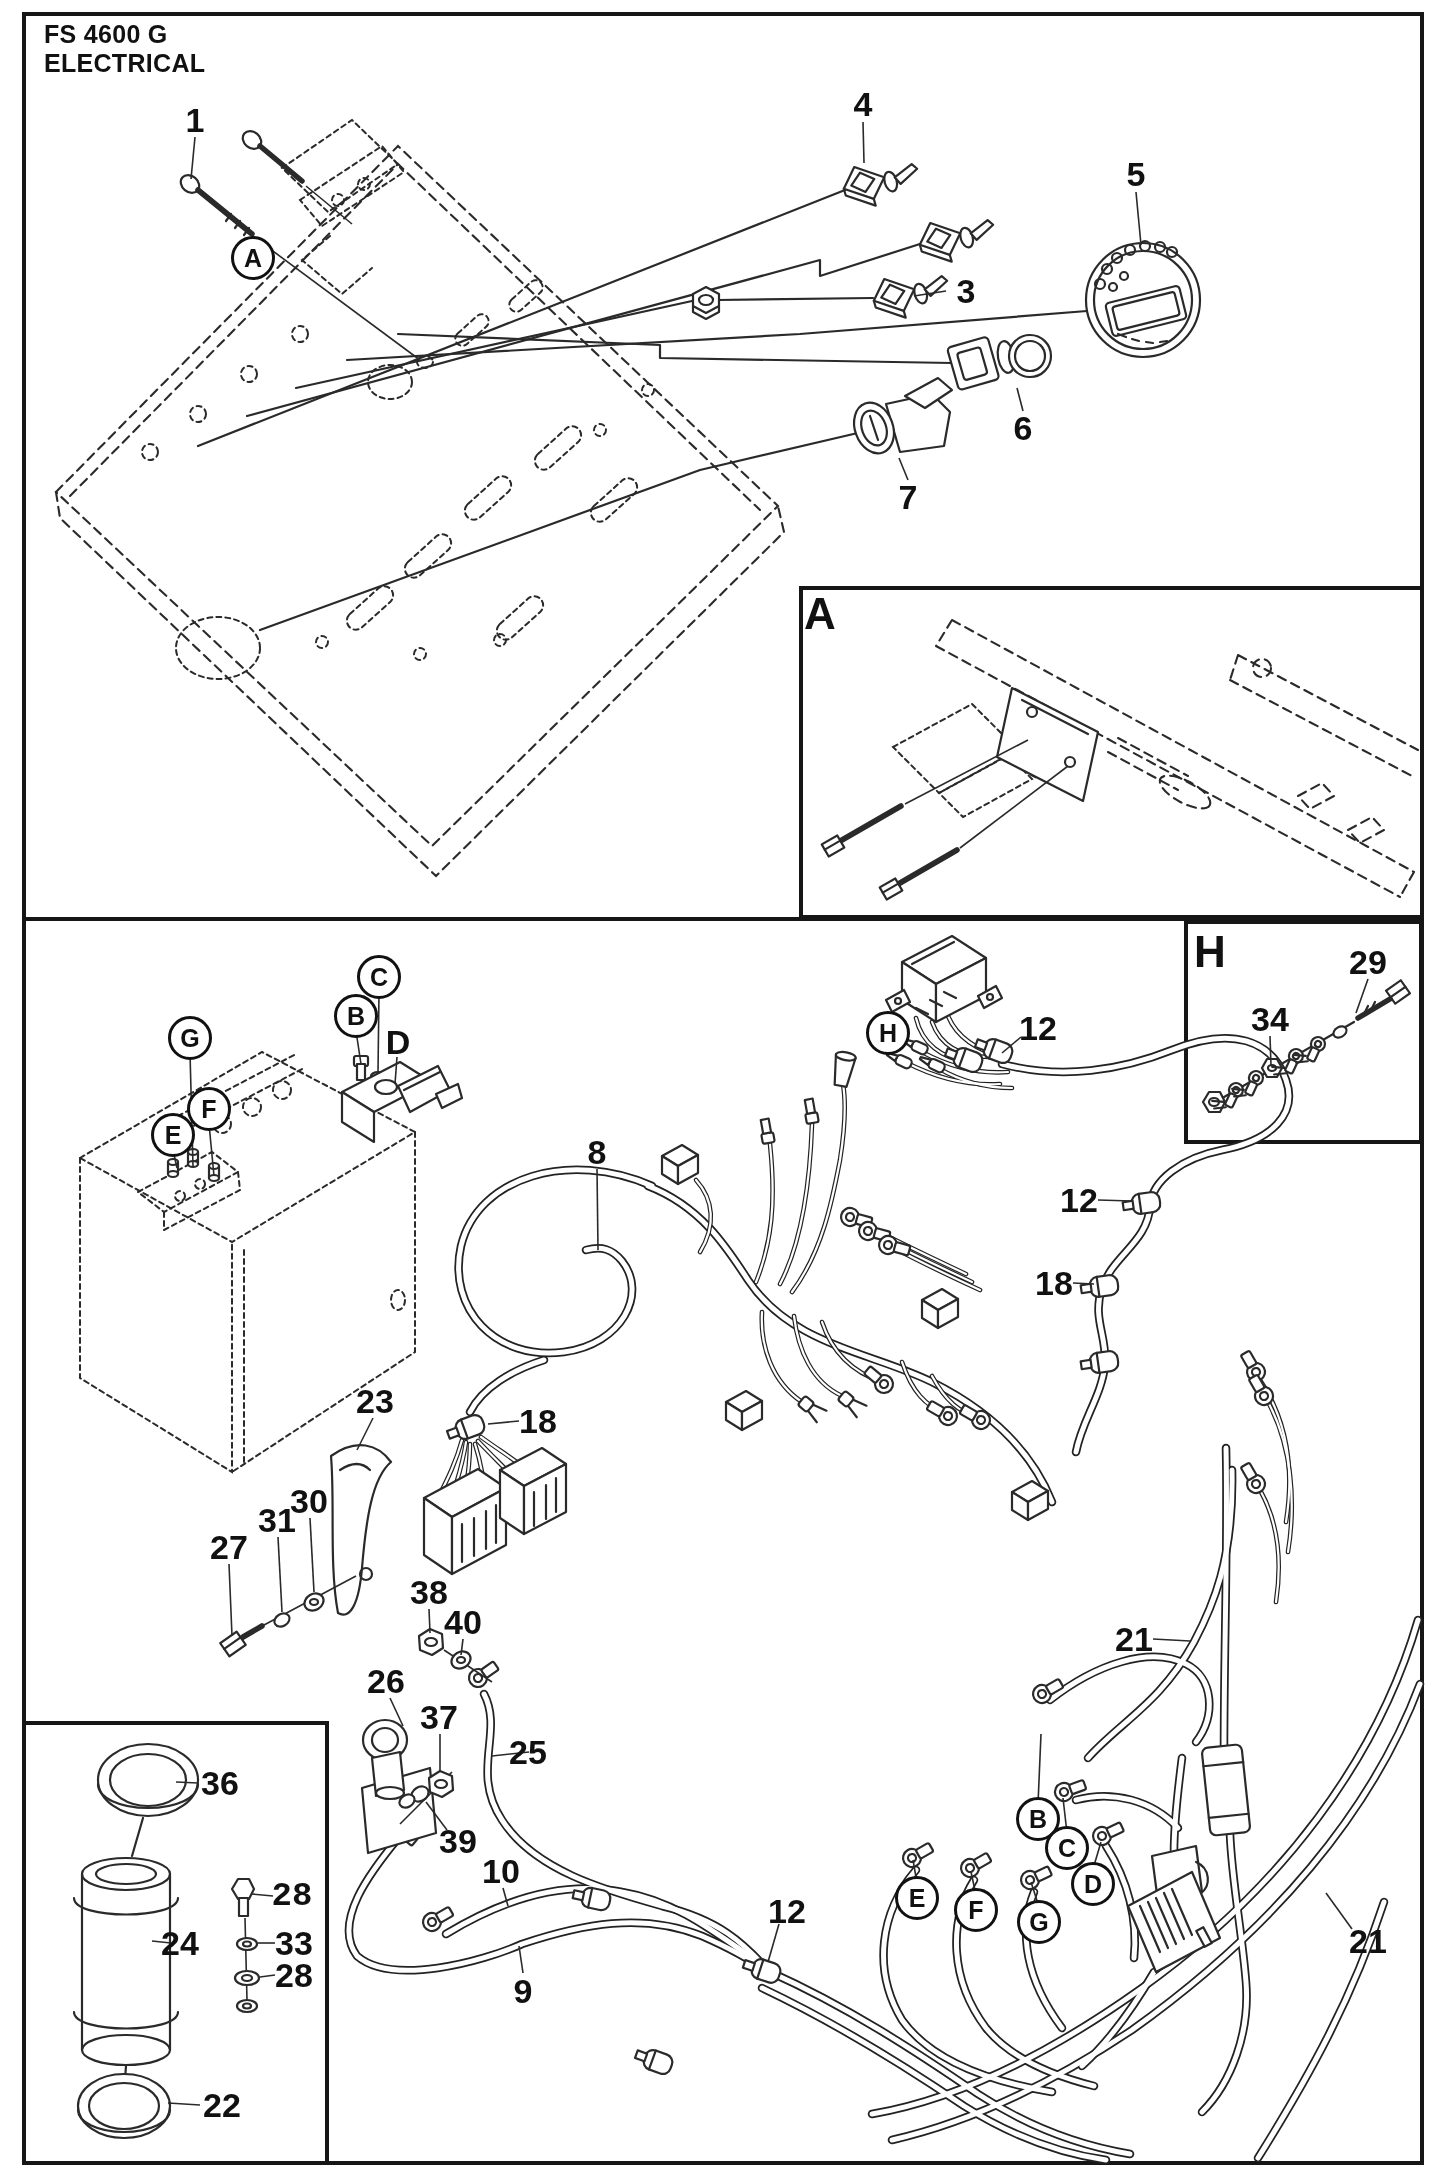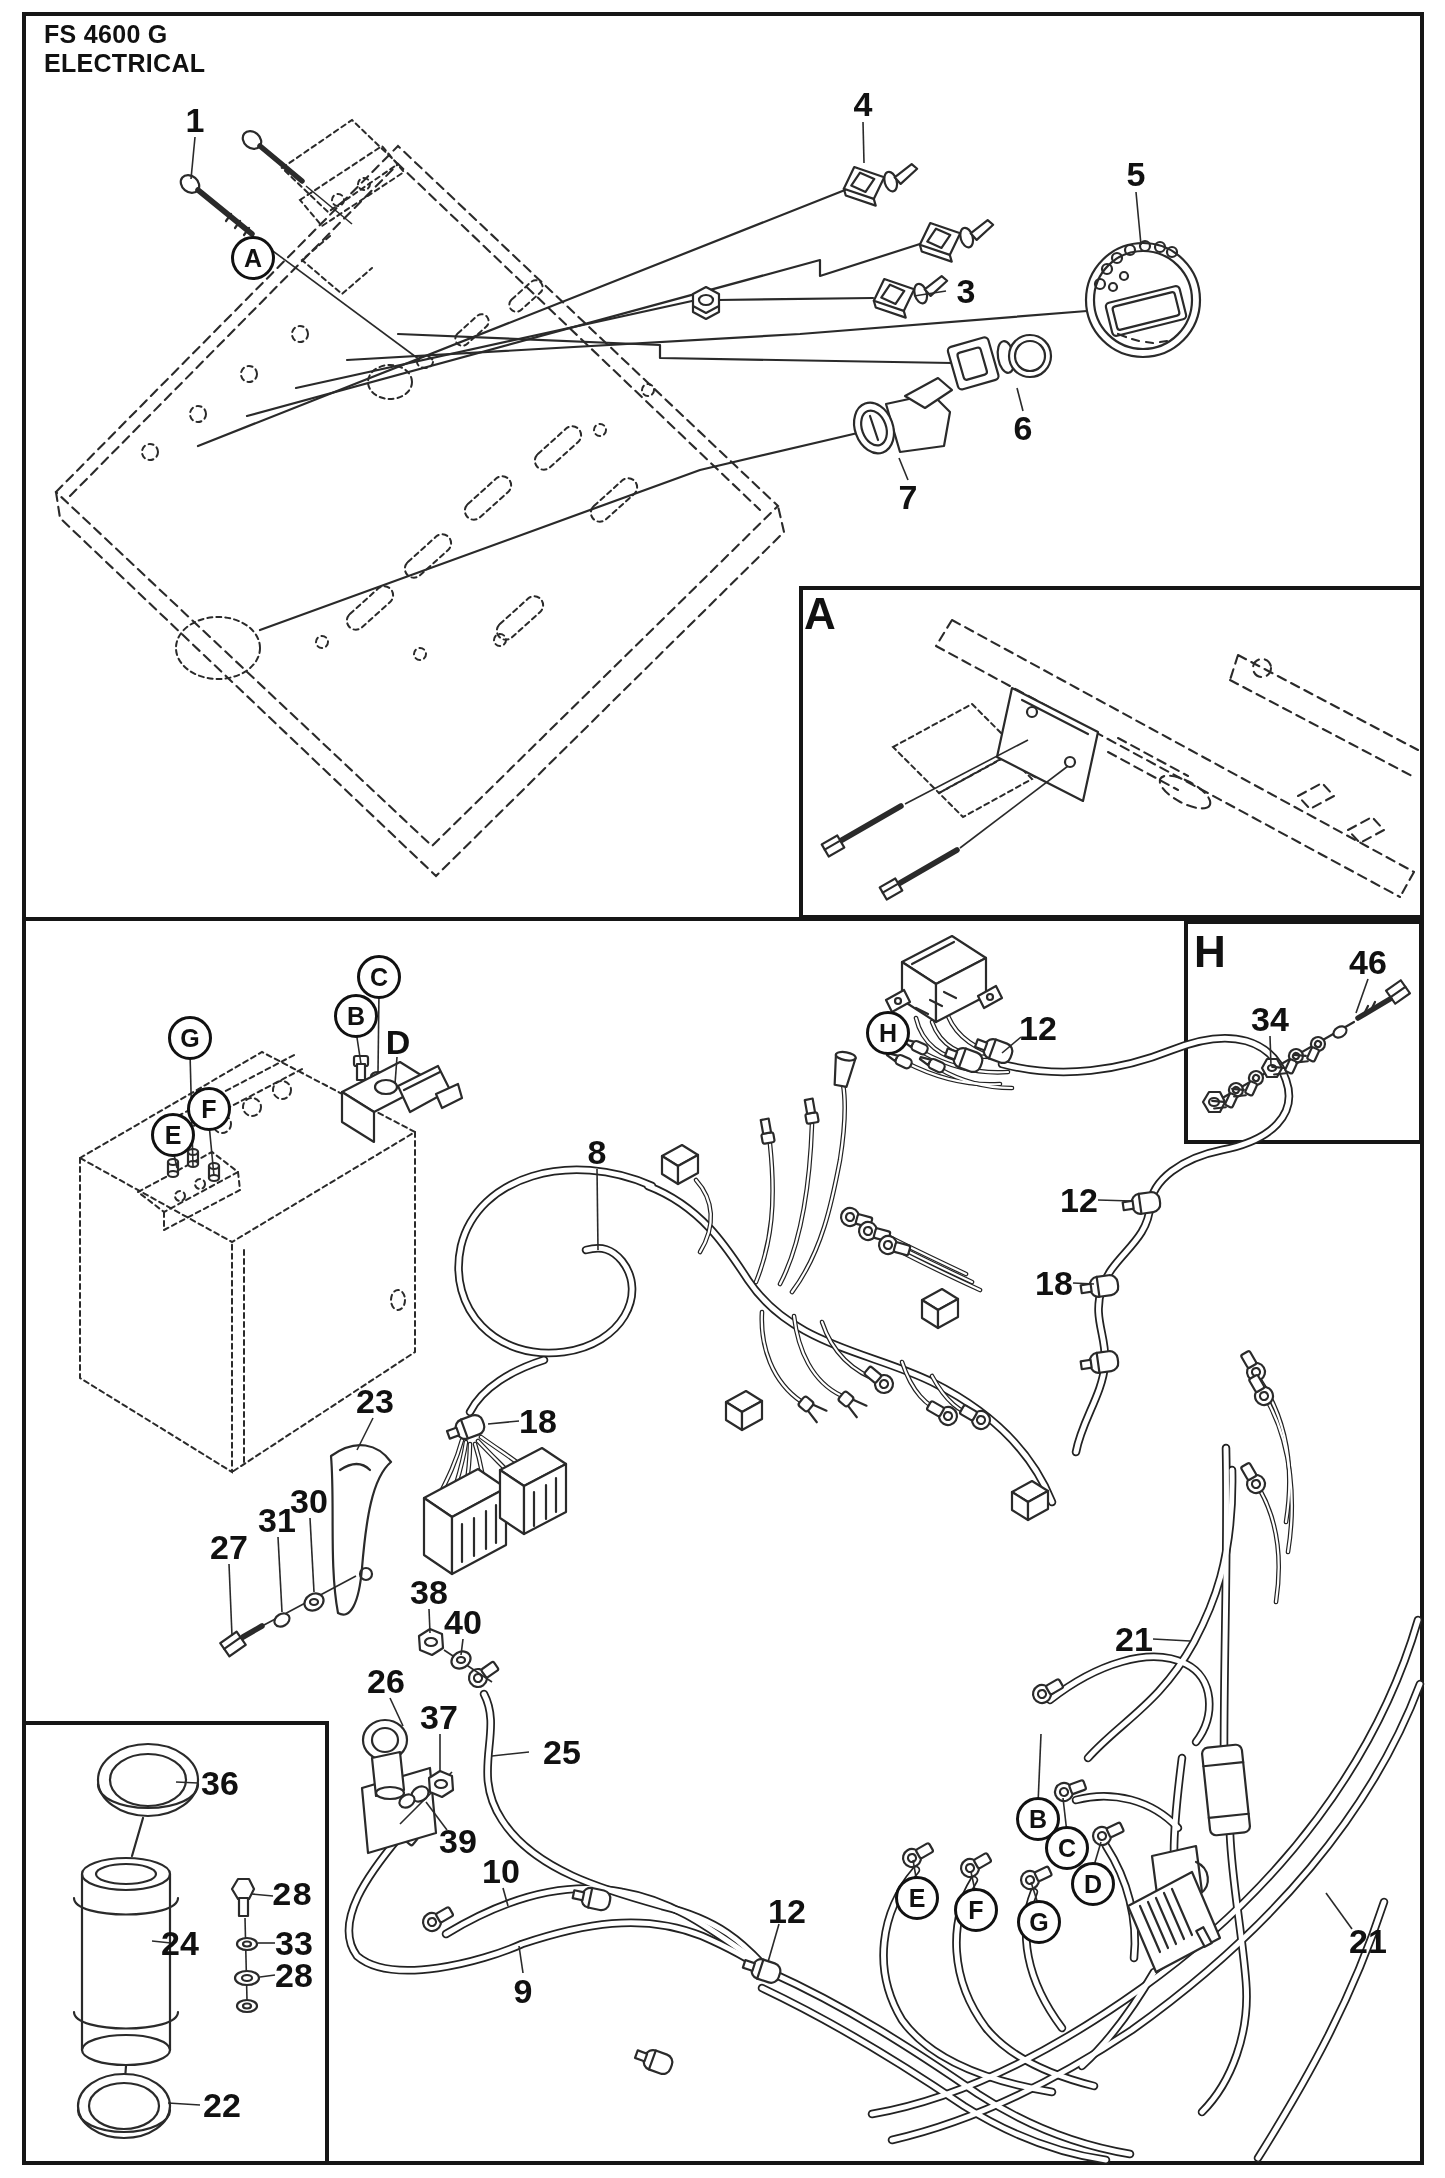--- a/index.html
+++ b/index.html
@@ -42,21 +42,21 @@
   <div id="labels">
       <div class="lbl num" style="left: 195px; top: 120px;">1</div>
       <div class="lbl num" style="left: 863px; top: 104px;">4</div>
       <div class="lbl num" style="left: 1136px; top: 174px;">5</div>
       <div class="lbl num" style="left: 966px; top: 291px;">3</div>
       <div class="lbl num" style="left: 1023px; top: 428px;">6</div>
       <div class="lbl num" style="left: 908px; top: 497px;">7</div>
       <div class="lbl circ" style="left: 253px; top: 258px;">A</div>
       <div class="lbl inset" style="left: 820px; top: 614px;">A</div>
       <div class="lbl inset" style="left: 1210px; top: 952px;">H</div>
-      <div class="lbl num" style="left: 1368px; top: 962px;">46</div>
+      <div class="lbl num" style="left: 1368px; top: 962px;">29</div>
       <div class="lbl num" style="left: 1270px; top: 1019px;">34</div>
       <div class="lbl circ" style="left: 379px; top: 977px;">C</div>
       <div class="lbl circ" style="left: 356px; top: 1016px;">B</div>
       <div class="lbl plain" style="left: 398px; top: 1042px;">D</div>
       <div class="lbl circ" style="left: 190px; top: 1038px;">G</div>
       <div class="lbl circ" style="left: 209px; top: 1109px;">F</div>
       <div class="lbl circ" style="left: 173px; top: 1135px;">E</div>
       <div class="lbl circ" style="left: 888px; top: 1033px;">H</div>
       <div class="lbl num" style="left: 1038px; top: 1028px;">12</div>
       <div class="lbl num" style="left: 597px; top: 1152px;">8</div>
@@ -65,21 +65,21 @@
       <div class="lbl num" style="left: 375px; top: 1401px;">23</div>
       <div class="lbl num" style="left: 538px; top: 1421px;">18</div>
       <div class="lbl num" style="left: 309px; top: 1501px;">30</div>
       <div class="lbl num" style="left: 277px; top: 1520px;">31</div>
       <div class="lbl num" style="left: 229px; top: 1547px;">27</div>
       <div class="lbl num" style="left: 429px; top: 1592px;">38</div>
       <div class="lbl num" style="left: 463px; top: 1622px;">40</div>
       <div class="lbl num" style="left: 1134px; top: 1639px;">21</div>
       <div class="lbl num" style="left: 386px; top: 1681px;">26</div>
       <div class="lbl num" style="left: 439px; top: 1717px;">37</div>
-      <div class="lbl num" style="left: 562px; top: 1752px;">25</div>
+      <div class="lbl num" style="left: 528px; top: 1752px;">25</div>
       <div class="lbl num" style="left: 220px; top: 1783px;">36</div>
       <div class="lbl num" style="left: 458px; top: 1841px;">39</div>
       <div class="lbl num" style="left: 501px; top: 1871px;">10</div>
       <div class="lbl num" style="left: 292px; top: 1896px; font-family: Liberation Mono, monospace;">28</div>
       <div class="lbl num" style="left: 787px; top: 1911px;">12</div>
       <div class="lbl num" style="left: 1368px; top: 1941px;">21</div>
       <div class="lbl num" style="left: 180px; top: 1943px;">24</div>
       <div class="lbl num" style="left: 294px; top: 1943px;">33</div>
       <div class="lbl num" style="left: 294px; top: 1975px;">28</div>
       <div class="lbl num" style="left: 523px; top: 1991px;">9</div>

